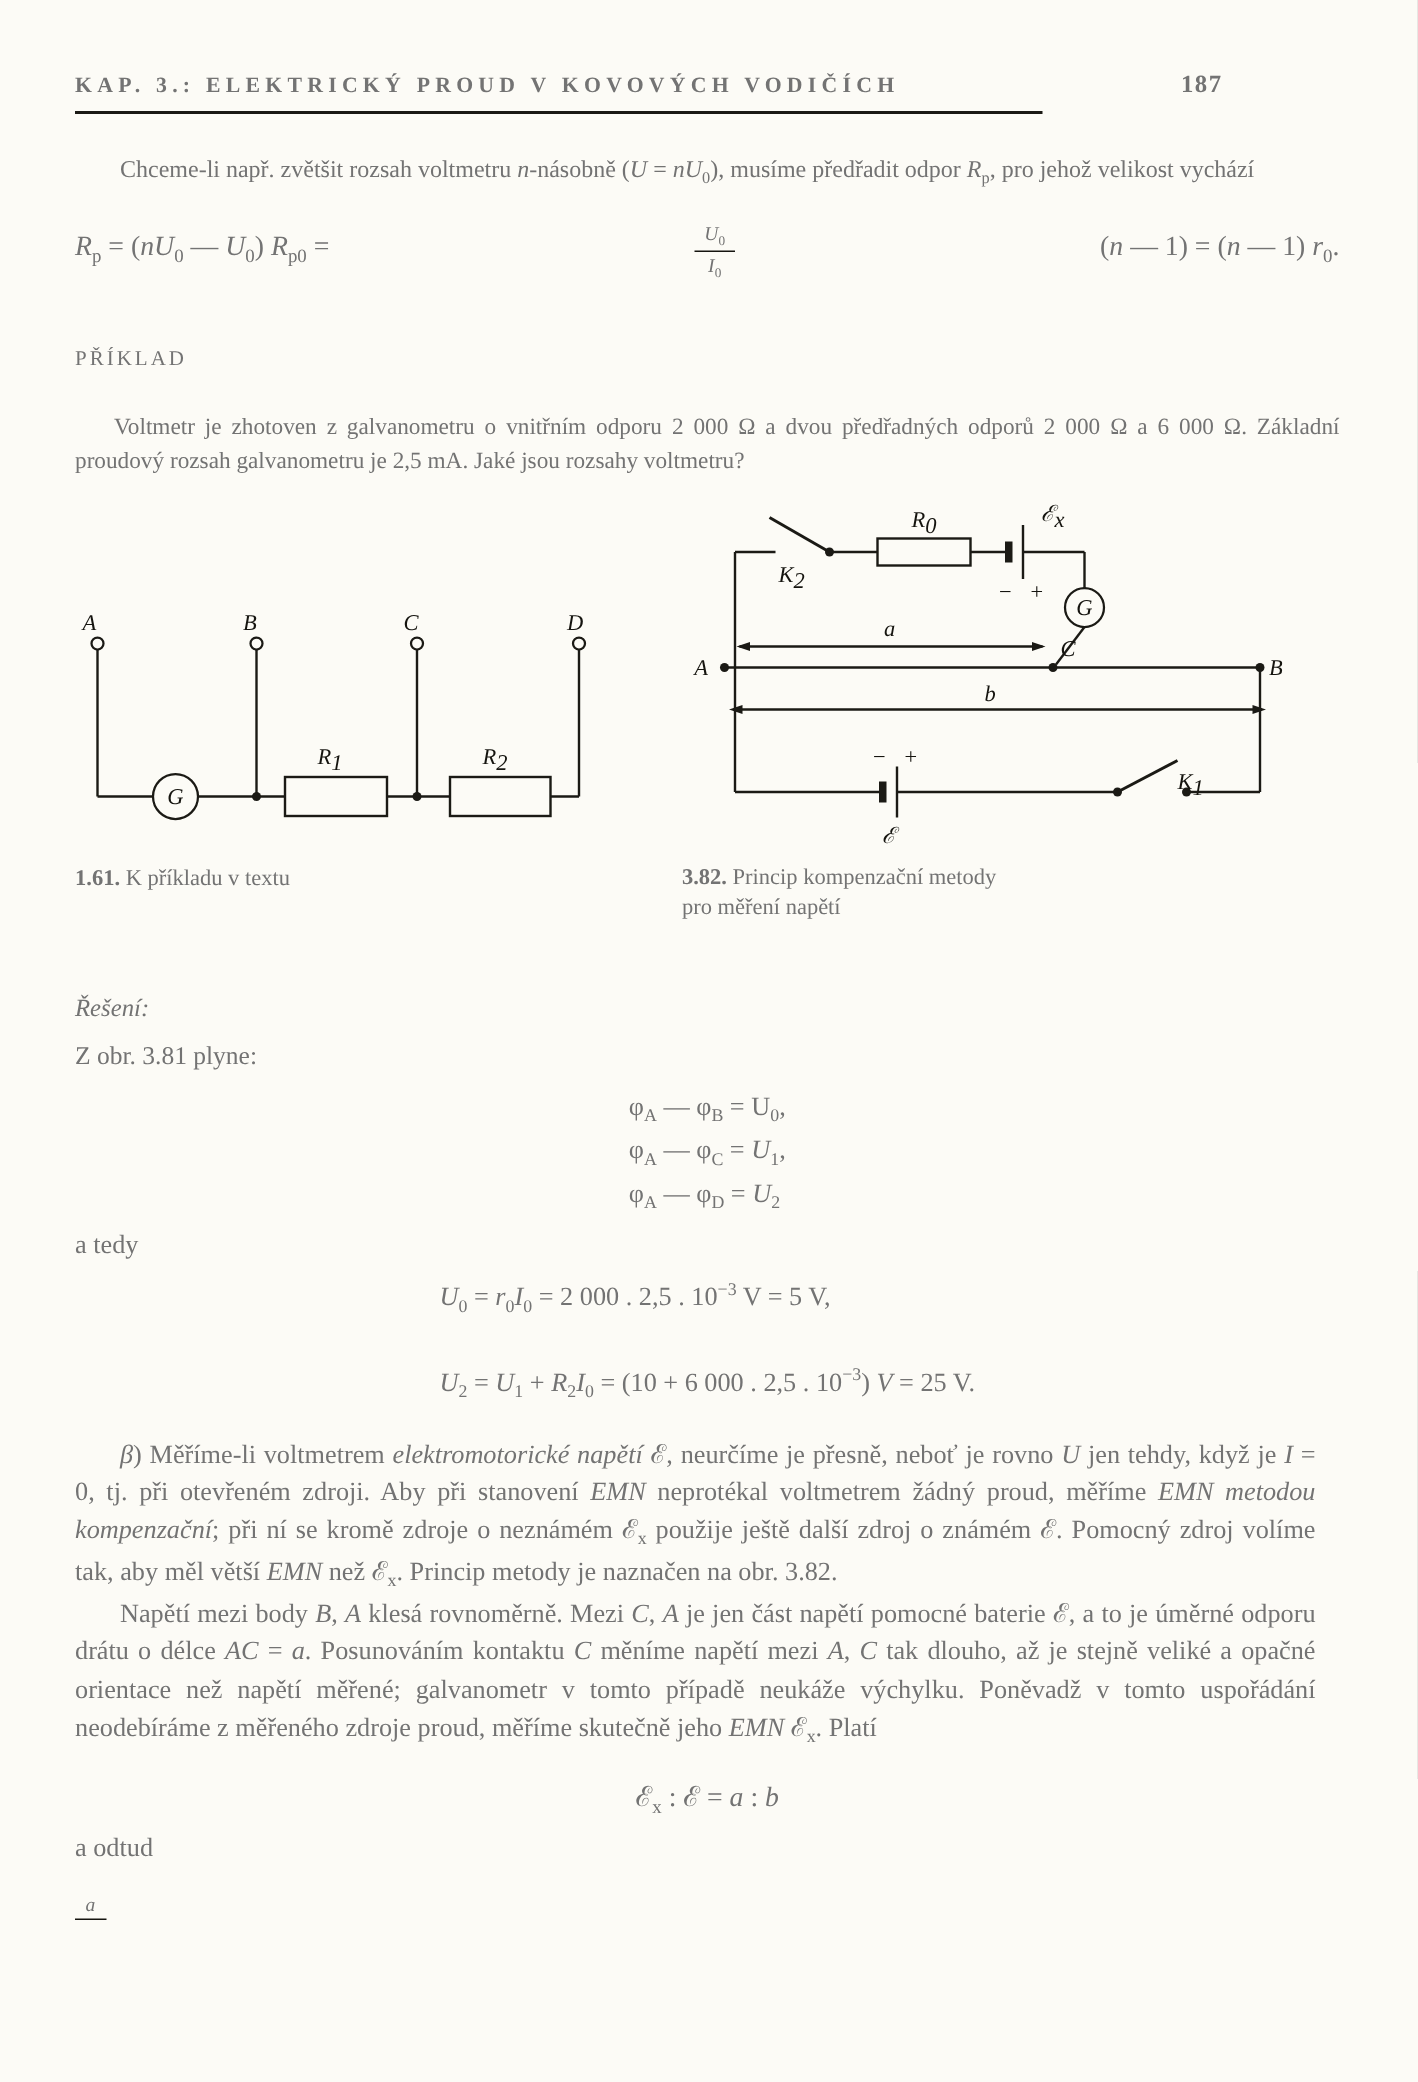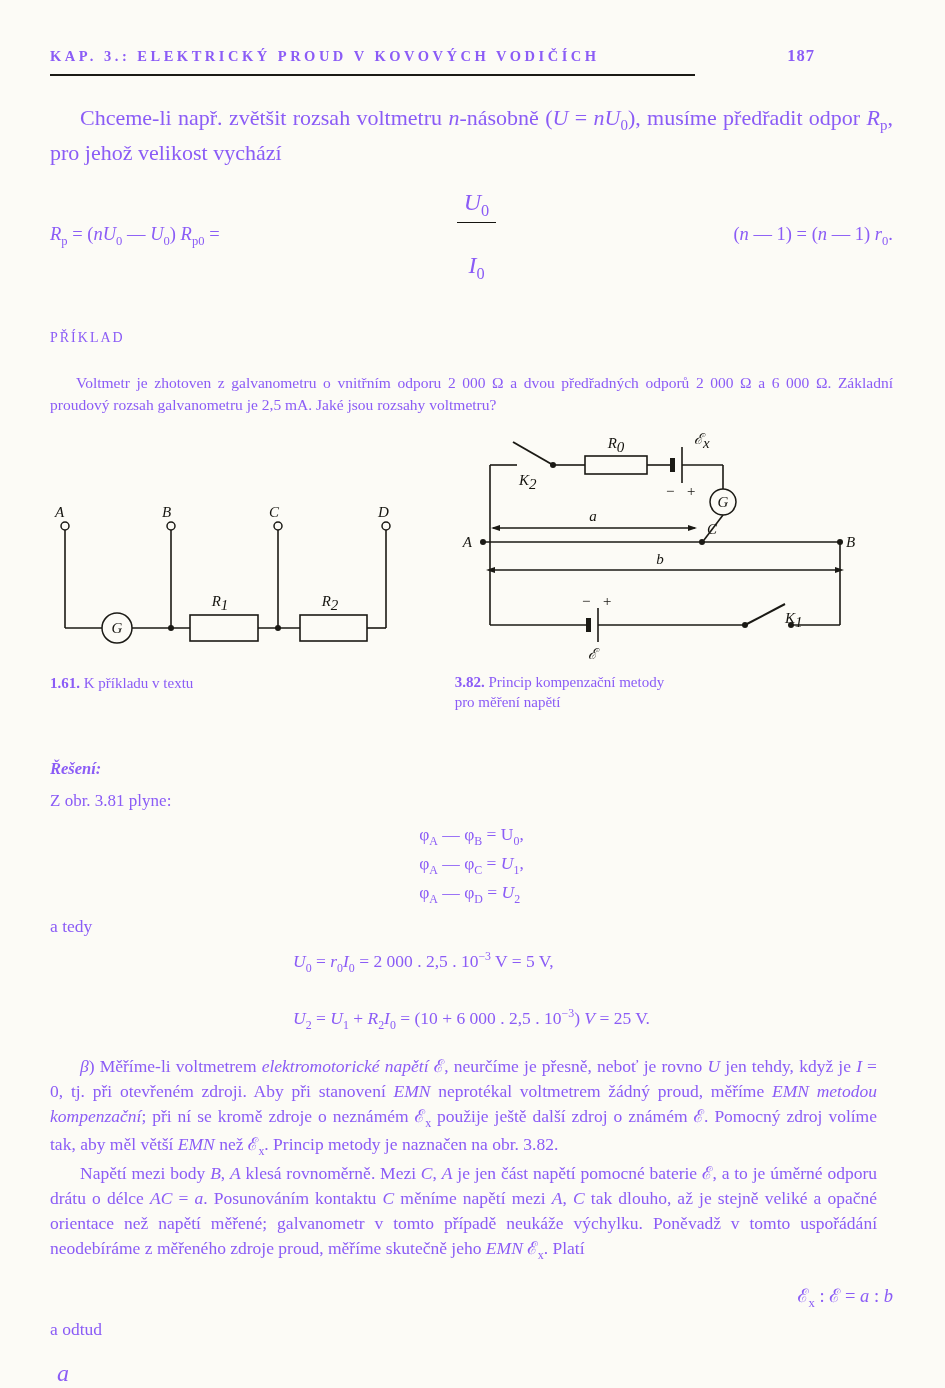--- a/index.html
+++ b/index.html
@@ -1,65 +1,65 @@
 <!DOCTYPE html>
 <html><head>
 <meta charset="utf-8">
 <style>
   * { box-sizing: border-box; }
   html,body { margin:0; padding:0; background:#d8d8d4; }
   .page {
     width:945px; height:1388px; margin:0 auto; position:relative; overflow:hidden;
-    background:#fcfbf6; color:#8b5cf6;
+    background:#fcfbf6; color:#737373;
     font-family:"Liberation Serif","DejaVu Serif",serif;
   }
   .content { padding:0 52px 0 50px; }
 
   .header { display:flex; justify-content:space-between; align-items:baseline; padding-top:46px; }
   .header-title { font-size:14.5px; font-weight:bold; letter-spacing:3.5px; }
   .header-page { font-size:16.5px; font-weight:bold; letter-spacing:1px; padding-right:78px; }
   .header-rule { height:2px; background:#1b1a15; width:645px; margin-top:8px; }
 
-  .para { font-size:22px; line-height:1.45; text-indent:30px; text-align:justify; margin:0; }
+  .para { font-size:16px; line-height:1.45; text-indent:30px; text-align:justify; margin:0; }
   .para.first { margin-top:26px; }
   .para.italicized { margin-top:12px; }
   sub { font-size:0.68em; }
   sup { font-size:0.68em; }
 
   .formula-row { display:flex; justify-content:space-between; align-items:center; gap:9px;
     font-size:18.5px; margin:20px 0 16px 0; }
-  .frac { display:inline-flex; flex-direction:column; text-align:center; font-size:24px;gap:28px; }
+  .frac { display:inline-flex; flex-direction:column; text-align:center; font-size:13px; }
   .frac-num { border-bottom:1.6px solid #15140f; padding:0 7px 1px 7px; }
   .frac-den { padding:1px 7px 0 7px; }
 
   .section-heading { font-size:14px; font-weight:normal; letter-spacing:2px; margin:46px 0 0 0; }
   .example-para { font-size:15.5px; line-height:1.45; text-indent:26px; text-align:justify; margin:26px 0 0 0; }
 
   .figures { display:flex; margin-top:14px; }
   .fig-left { width:48%; padding-top:76px; }
   .fig-right { width:52%; }
   .fig-caption { font-size:15px; line-height:1.3; margin-top:8px; }
   .fig-caption .capnum { font-weight:bold; }
   svg { display:block; }
   svg text { font-family:"Liberation Serif","DejaVu Serif",serif; font-size:15px; font-style:italic; fill:#15140f; }
   .wire { stroke:#1b1a15; stroke-width:1.6; fill:none; }
   .wire-thick { stroke:#1b1a15; stroke-width:2; fill:none; }
   .box { stroke:#1b1a15; stroke-width:1.6; fill:#fcfbf6; }
   .dot { fill:#1b1a15; }
   .term { stroke:#1b1a15; stroke-width:1.5; fill:#fcfbf6; }
   .arrowhead { fill:#1b1a15; }
 
-  .solution-heading { font-size:16.5px; font-weight:bold; font-style:italic; margin:32px 0 0 0; }
+  .solution-heading { font-size:16.5px; font-weight:normal; font-style:italic; margin:32px 0 0 0; }
   .solution-intro { font-size:17px; margin:12px 0 0 0; }
   .eq-center { text-align:center; margin:10px 0 0 0; }
   .eq-block { display:inline-block; text-align:left; font-size:17.5px; line-height:1.55; }
   .plain-line { font-size:17.5px; margin:8px 0 0 0; }
   .beta-para { font-size:17.5px; line-height:1.44; text-indent:30px; text-align:justify; margin:20px 16px 0 0; }
   .beta-para.second { margin-top:1px; }
-  .ratio-formula { text-align:right; font-size:18.5px; margin:18px 0 0 0; }
+  .ratio-formula { text-align:center; font-size:18.5px; margin:18px 0 0 0; }
 </style>
 </head>
 <body>
 
 <div class="page">
   <div class="content">
 
     <div class="header">
       <span class="header-title">KAP. 3.: ELEKTRICKÝ PROUD V KOVOVÝCH VODIČÍCH</span>
       <span class="header-page">187</span>

